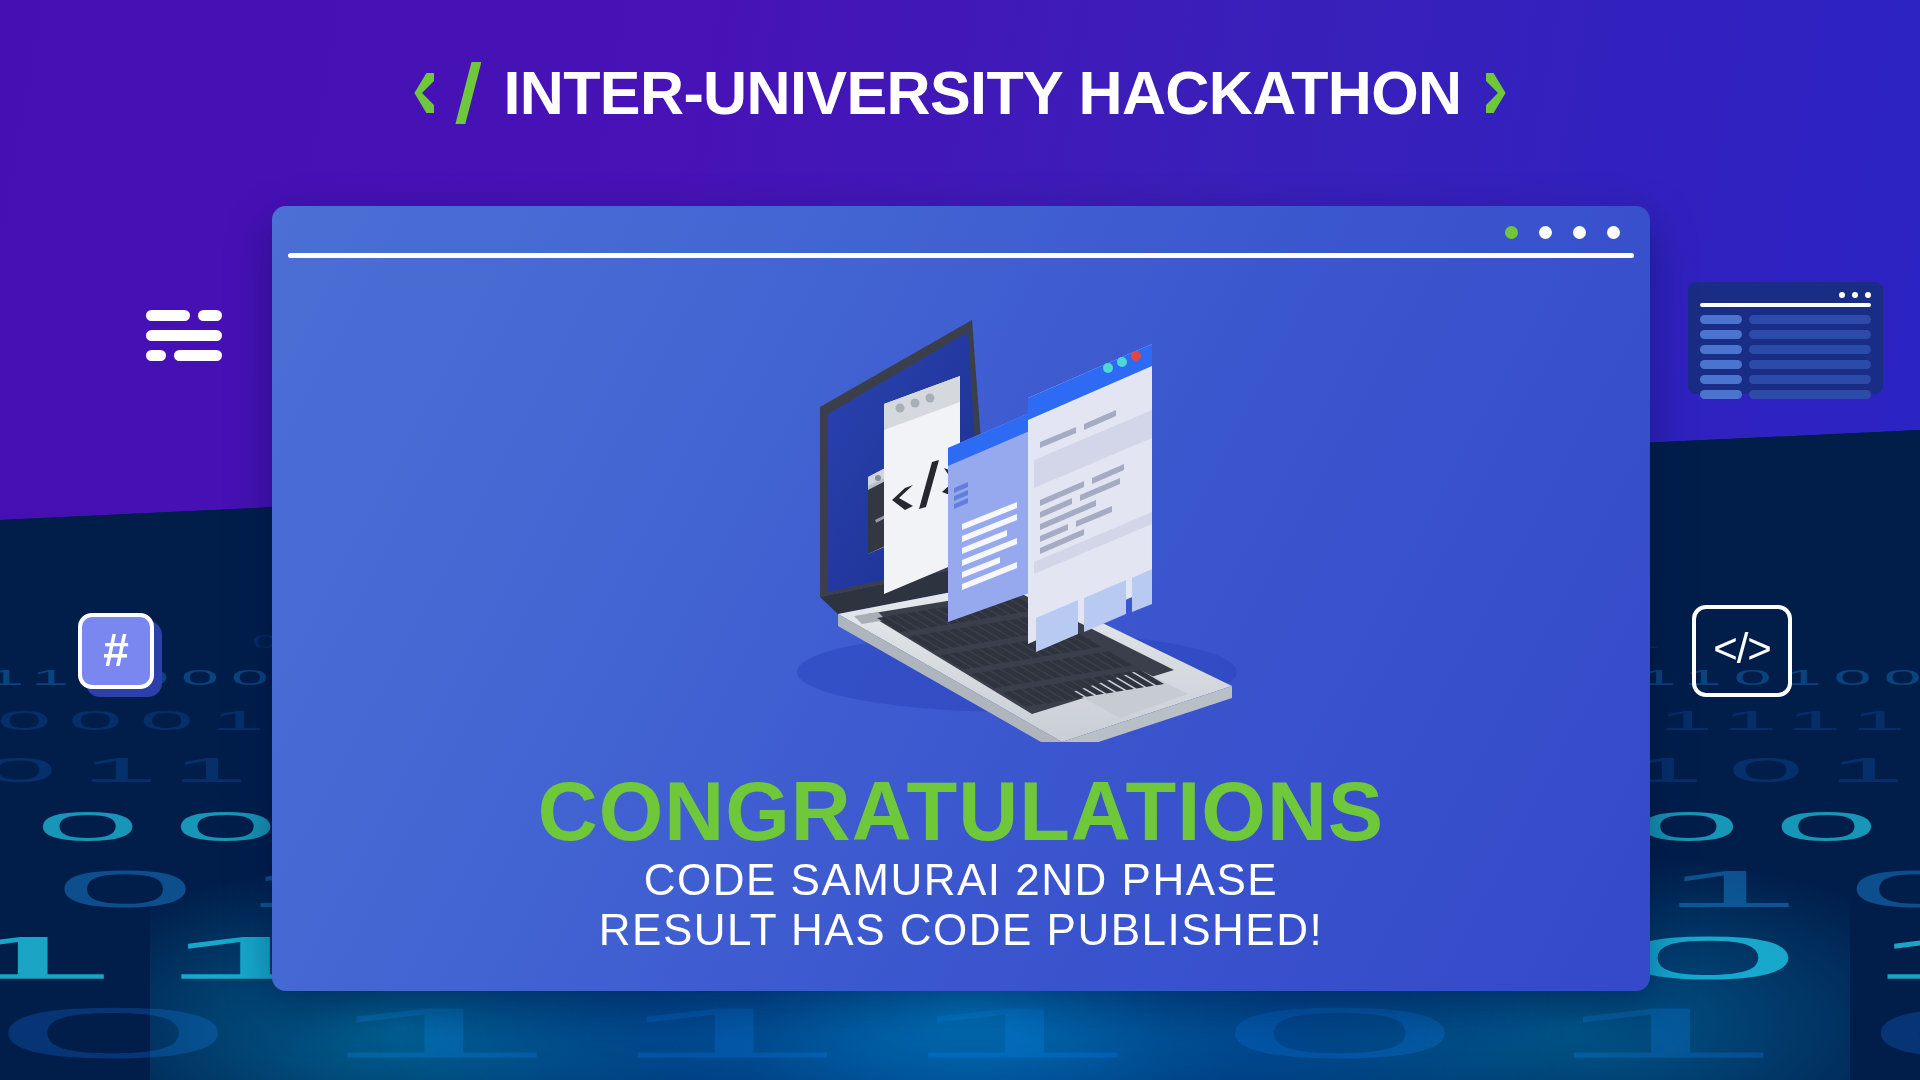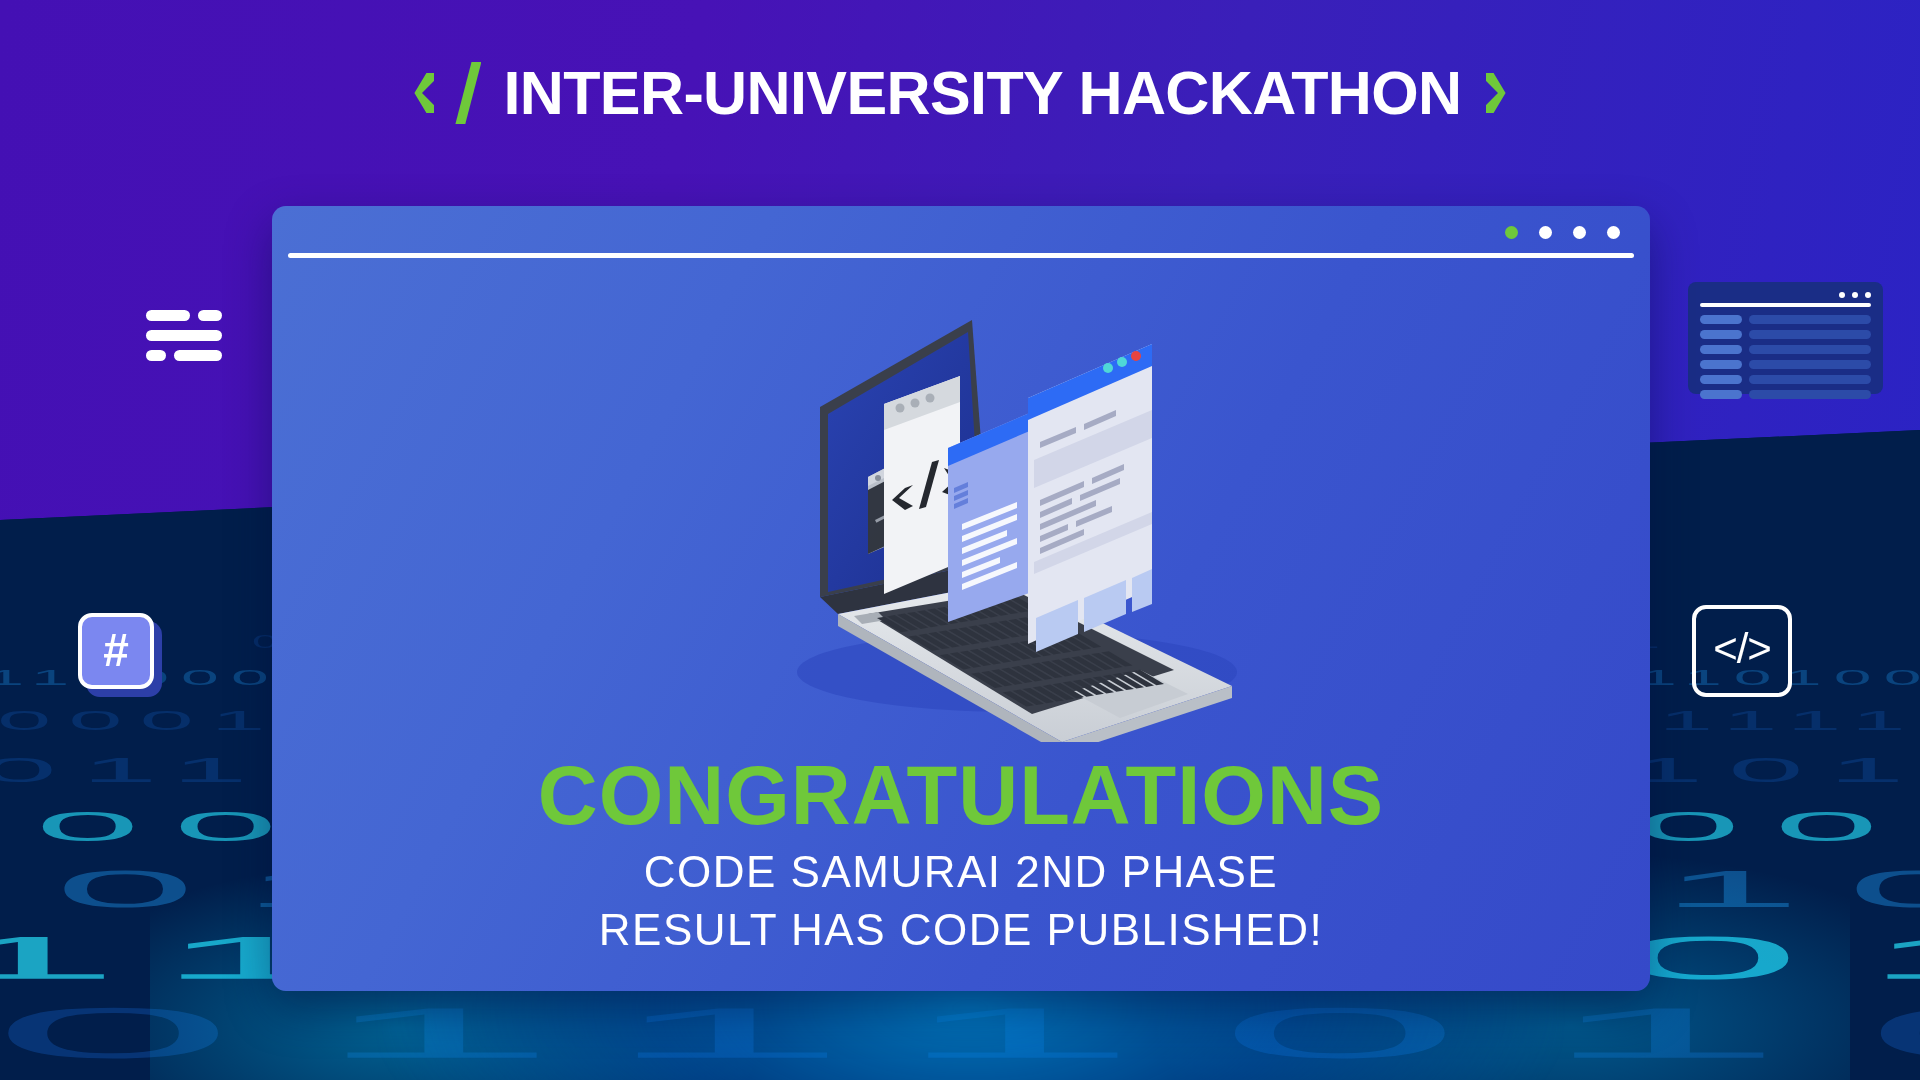--- a/index.html
+++ b/index.html
@@ -135,21 +135,21 @@
   .illus { position:absolute; left:0; top:56px; width:1378px; height:480px; }
 
   
   .headline-wrap { position:absolute; left:0; bottom:36px; width:1378px; text-align:center; }
   .congrats {
     font-size:83px; font-weight:700; color:#6FC83A; letter-spacing:1px;
     line-height:1.02; font-family:"Liberation Sans", sans-serif;
   }
   .sub-line {
     font-size:44px; font-weight:400; color:#FFFFFF; letter-spacing:1.5px;
-    line-height:1.14; font-family:"Liberation Sans", sans-serif;margin-top:8px;
+    line-height:1.14; font-family:"Liberation Sans", sans-serif;
   }
 </style>
 </head>
 <body>
 
 <div id="stage">
 
   <div class="bg-purple"></div>
   <div class="bg-navy"></div>
   <div class="binary-floor" id="binaryFloor">

